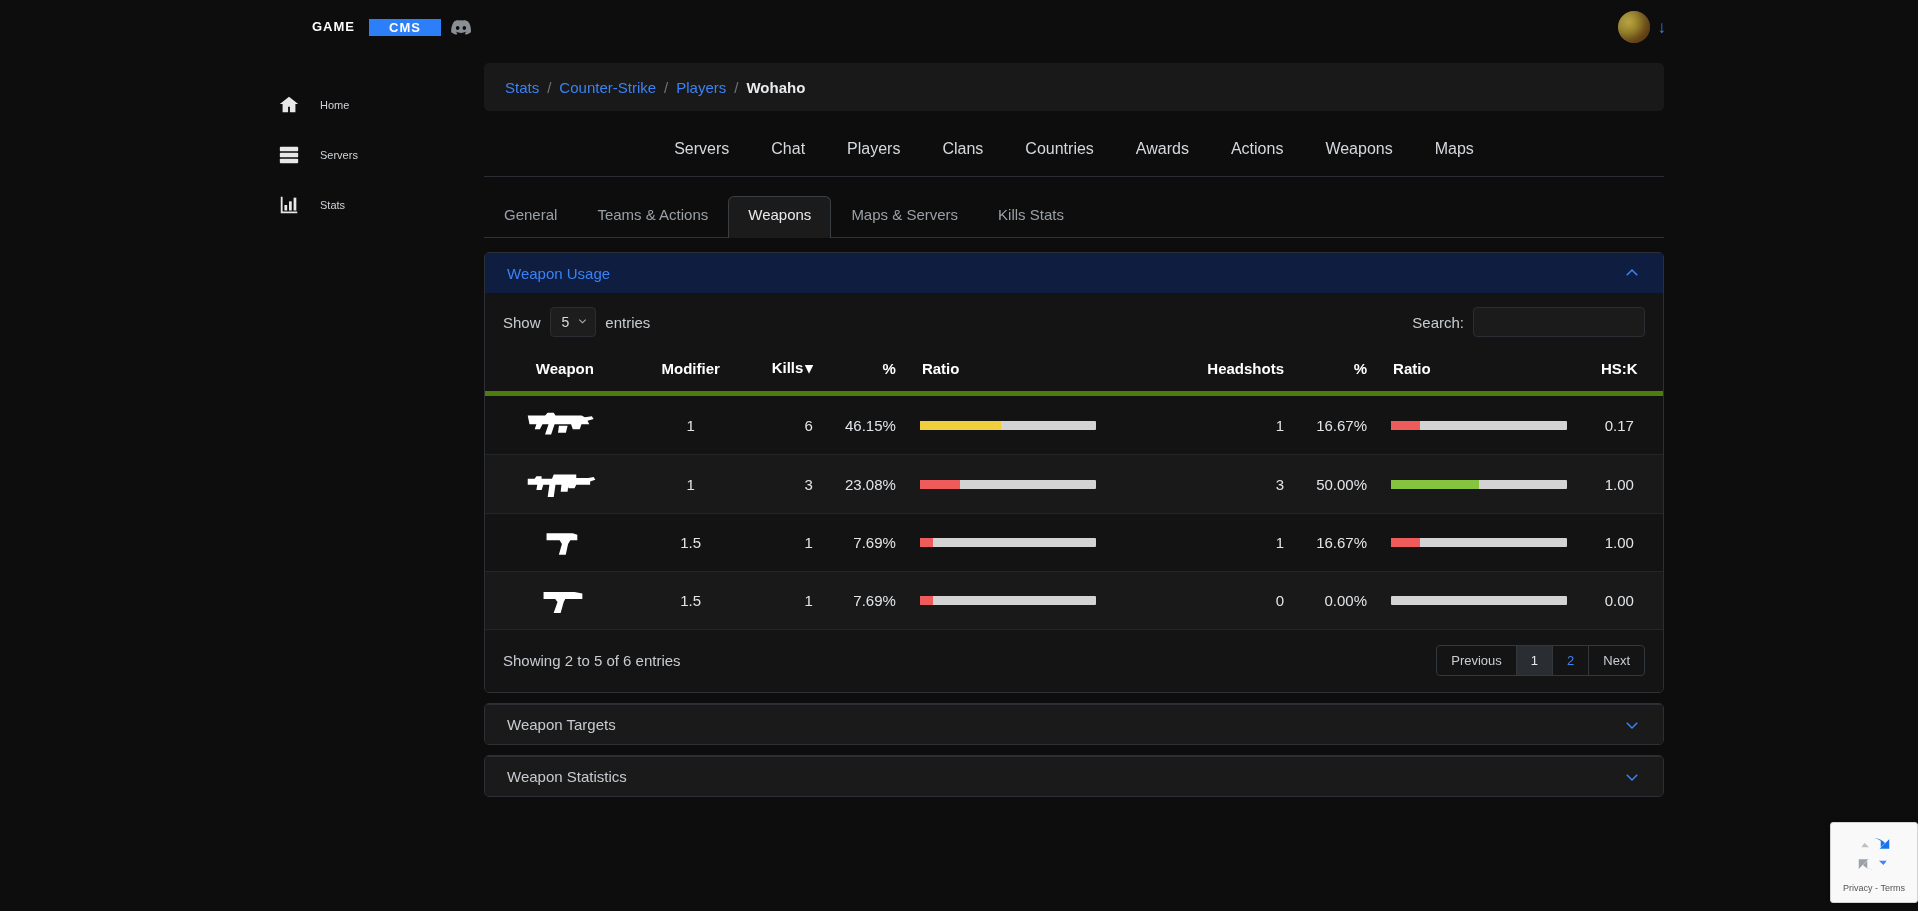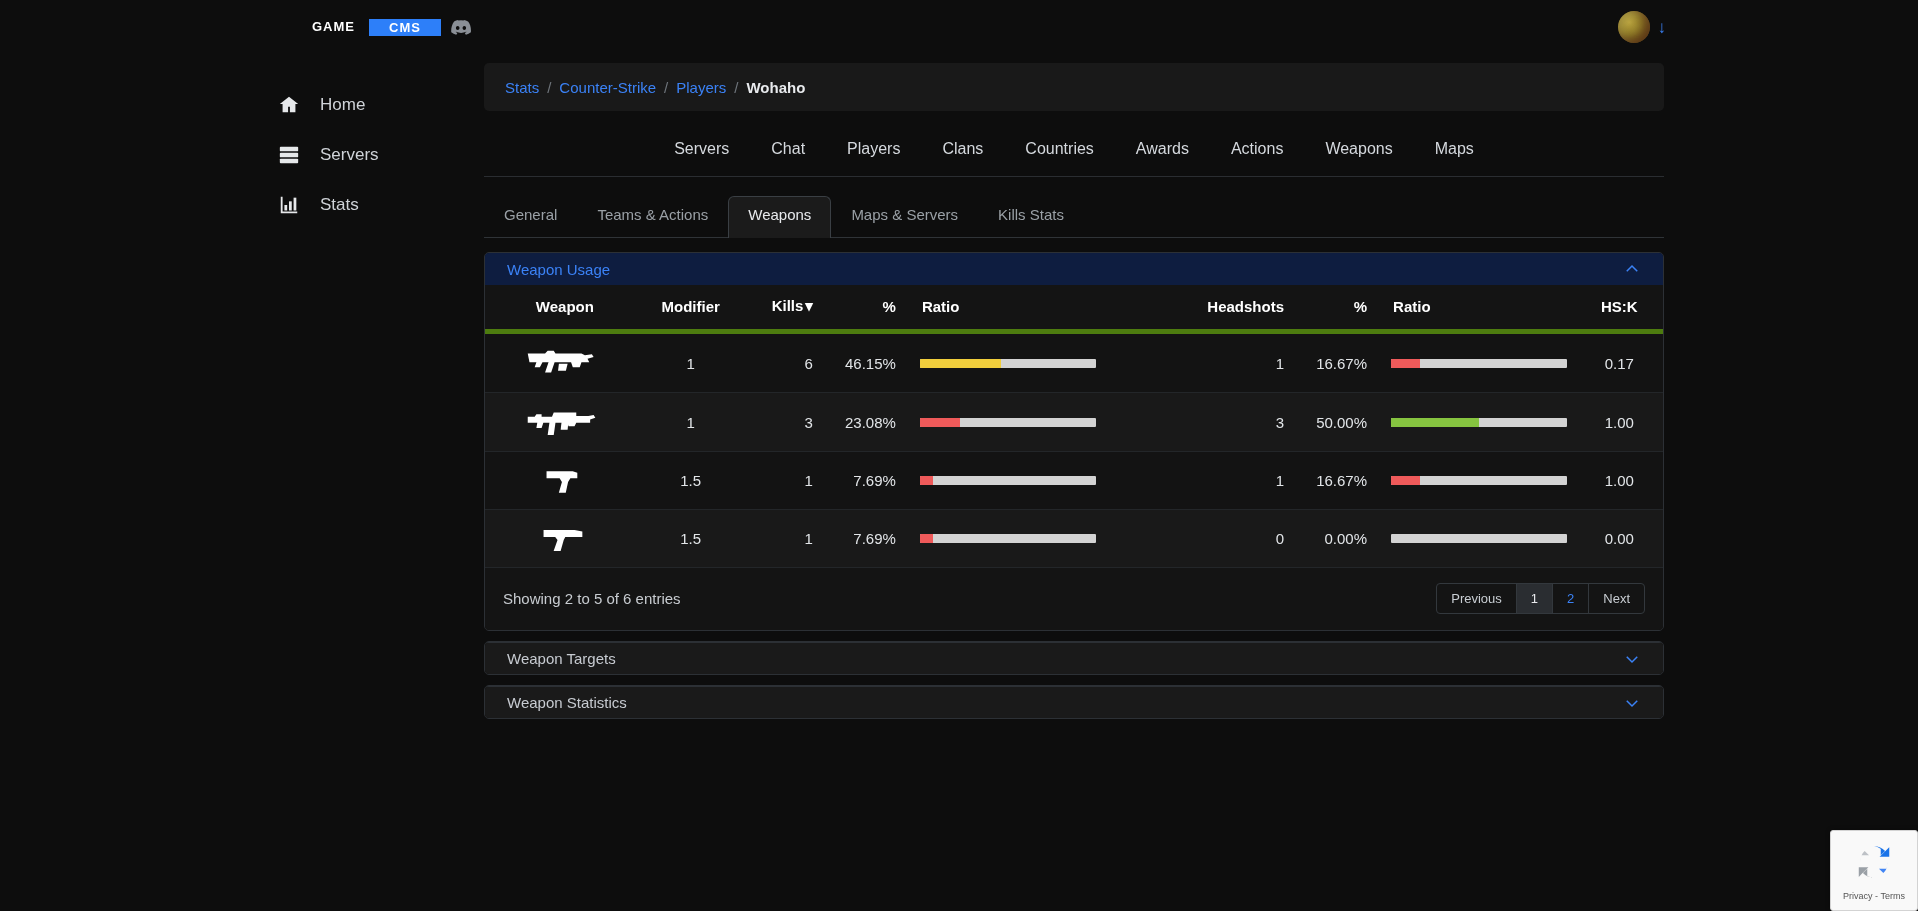--- a/index.html
+++ b/index.html
@@ -33,21 +33,21 @@
     width: 32px; height: 32px; border-radius: 50%;
     background: radial-gradient(circle at 35% 35%, #b9a23e 0%, #8c7a26 45%, #6a5a1c 70%, #4a3e14 100%);
     box-shadow: inset -6px -4px 10px rgba(90,40,20,.6), inset 4px 3px 8px rgba(200,190,120,.25);
   }
   .caret-down { color: #3b82f6; font-size: 17px; line-height: 1; }
 
   
   .sidebar { position: absolute; left: 0; top: 58px; width: 482px; height: 853px; background: #0d0d0d; }
   .nav-item {
     display: flex; align-items: center; gap: 20px;
-    padding-left: 278px; height: 50px; color: #cfd3d8; font-size: 17px;
+    padding-left: 278px; height: 50px; color: #cfd3d8; font-size: 11px;
     cursor: pointer;
   }
   .nav-item .ico { width: 22px; height: 22px; color: #e6e8ea; display: flex; align-items: center; justify-content: center; }
   .nav-item:nth-child(1) { margin-top: 22px; }
   .nav-item:nth-child(2) { margin-top: 0px; }
   .nav-item:nth-child(3) { margin-top: 0px; }
 
   
   .content { position: absolute; left: 484px; top: 58px; width: 1180px; }
 
@@ -77,21 +77,21 @@
     color: #e8eaed; background: #1b1b1b;
     border-color: #3a3f44; border-top-left-radius: 6px; border-top-right-radius: 6px;
     margin-bottom: -1px; padding-bottom: 11px;
   }
 
   .panel {
     border: 1px solid #2c3035; border-radius: 5px;
     background: #161616; margin-top: 14px; overflow: hidden;
   }
   .panel-head {
-    height: 32px; display: flex; align-items: center; justify-content: space-between;
+    height: 40px; display: flex; align-items: center; justify-content: space-between;
     padding: 15px 22px; background: #0e1d40; cursor: pointer;
   }
   .panel-head .title { color: #3b82f6; font-size: 15px; }
   .chev { color: #3b82f6; width: 18px; height: 18px; }
   .panel-head.collapsed { background: #1a1a1a; border-top: 1px solid #2c3035; }
   .panel-head.collapsed .title { color: #c7cbd1; }
 
   .panel-body { background: #141414; padding: 0 0 0 0; }
 
   .dt-top { display: flex; justify-content: space-between; align-items: center;
@@ -144,21 +144,21 @@
                padding: 15px 18px 16px 18px; font-size: 15px; color: #c8ccd1; }
   .pager { display: flex; border: 1px solid #33383d; border-radius: 4px; overflow: hidden; }
   .pager div { padding: 7px 14px; font-size: 13px; color: #c9ced3; cursor: pointer;
                border-left: 1px solid #33383d; }
   .pager div:first-child { border-left: none; }
   .pager div.num { color: #3b82f6; }
   .pager div.num.active { background: #2a2d31; color: #e8eaed; }
 
   
   .recaptcha {
-    position: absolute; right: 0px; bottom: 0px; width: 88px; height: 81px;
+    position: absolute; right: 0px; bottom: 8px; width: 88px; height: 81px;
     background: #f9f9f9; border: 1px solid #d3d3d3; border-radius: 3px;
     display: flex; flex-direction: column; align-items: center; justify-content: center;
     box-shadow: 0 0 5px rgba(0,0,0,.3);
   }
   .recaptcha .rc-label { font-size: 9px; color: #555; margin-top: 4px; }
 </style>
 </head>
 <body>
 
 <div class="app">
@@ -250,20 +250,38 @@
         <span class="title">Weapon Usage</span>
         <span class="chev">
           <svg viewBox="0 0 24 24" width="18" height="18" fill="none" stroke="currentColor" stroke-width="2">
             <polyline points="5,15 12,8 19,15"></polyline>
           </svg>
         </span>
       </div>
 
       <div class="panel-body">
 
+        <div class="dt-top">
+          <div class="dt-len">
+            <span>Show</span>
+            <span class="sel-wrap">
+              <span class="sel">5</span>
+              <span class="chv">
+                <svg viewBox="0 0 24 24" width="11" height="11" fill="none" stroke="currentColor" stroke-width="2.4">
+                  <polyline points="5,9 12,16 19,9"></polyline>
+                </svg>
+              </span>
+            </span>
+            <span>entries</span>
+          </div>
+          <div class="dt-search">
+            <span>Search:</span>
+            <input type="text" placeholder="" style="">
+          </div>
+        </div>
 
         <table>
           <thead>
             <tr>
               <th class="c-weapon">Weapon</th>
               <th class="c-mod">Modifier</th>
               <th class="c-kills">
                 <span>Kills</span><span class="sorter">▾</span>
               </th>
               <th class="c-pct">%</th>

